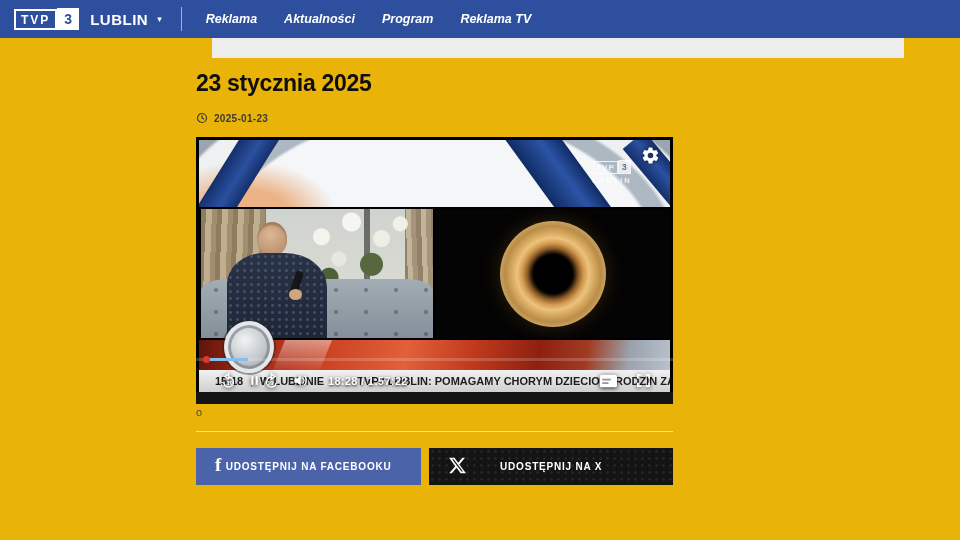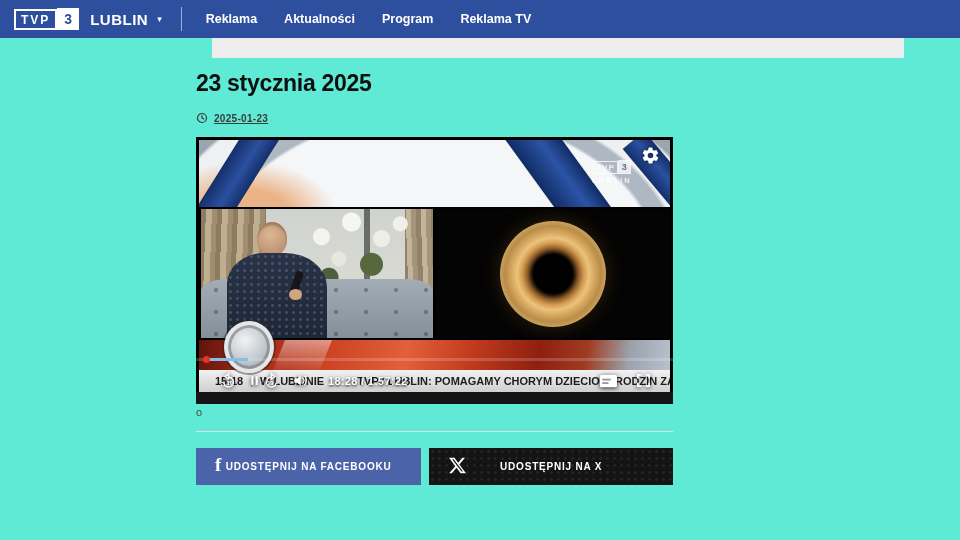--- a/index.html
+++ b/index.html
@@ -1,34 +1,34 @@
 <!DOCTYPE html>
 <html><head>
 <meta charset="utf-8">
 <style>
   * { box-sizing: border-box; margin: 0; padding: 0; }
   html,body { width:960px; height:540px; background:#fff; font-family:"Liberation Sans", sans-serif; overflow:hidden; }
-  .page { position:relative; width:960px; height:540px; background:#5eead4;padding-left:23px; }
+  .page { position:relative; width:960px; height:540px; background:#eab308;padding-left:23px; }
 
   
   header { position:absolute; left:0; top:0; width:960px; height:38px; background:#2d4f9e; display:flex; align-items:center; padding-left:14px; }
   .brand { display:flex; align-items:center; cursor:pointer; }
   .logo-tvp { border:2px solid #fff; color:#fff; font-weight:bold; font-size:12px; letter-spacing:2px; padding:2px 5px 1px 5px; line-height:14px; }
   .logo-3 { background:#fff; color:#2d4f9e; font-weight:bold; font-size:14px; padding:1px 5px 0 5px; line-height:17px; border:2px solid #fff; }
   .region { color:#fff; font-weight:bold; font-size:15px; letter-spacing:.5px; margin-left:11px; }
   .caret { color:#fff; font-size:9px; margin-left:9px; }
   .vdiv { width:1px; height:24px; background:rgba(255,255,255,.55); margin:0 24px 0 19px; }
-  nav { display:flex; gap:27px; }
+  nav { display:flex; gap:27px;font-style:italic; }
   nav a { color:#fff; font-size:12.5px; font-weight:bold; text-decoration:none; cursor:pointer; }
 
   .subband { position:absolute; left:212px; top:38px; width:692px; height:20px; background:#ededed; }
 
   
   .title { position:absolute; left:196px; top:70px; font-size:23px; font-weight:800; color:#0e0e0e; letter-spacing:-.3px; }
-  .meta { position:absolute; left:196px; top:112px; display:flex; align-items:center; gap:6px; color:#3a3a3a; font-size:10px; font-weight:bold; letter-spacing:.3px;text-decoration:underline; }
+  .meta { position:absolute; left:196px; top:112px; display:flex; align-items:center; gap:6px; color:#3a3a3a; font-size:10px; font-weight:bold; letter-spacing:.3px; }
 
   
   .player { position:absolute; left:196px; top:137px; width:477px; height:267px; background:#000; overflow:hidden; cursor:pointer; }
 
   .scene { position:absolute; left:3px; right:3px; top:3px; height:67px; overflow:hidden;
     background:
       radial-gradient(ellipse 150px 90px at 10% 112%, rgba(232,156,96,.75) 0 28%, transparent 60%),
       radial-gradient(ellipse 430px 300px at 50% 195%, #f4f6f8 0 52%, #aeb8c2 53% 57%, #eef0f2 58% 66%, #9aa5b0 67% 70%, #e6e9ec 71% 79%, #8e99a4 80% 83%, #dde1e5 84% 100%),
       linear-gradient(90deg, #4f9fae 0 6%, #88b3ba 11%, #d9dee2 28%, #eceef0 55%, #dcc6c2 78%, #c99ba0 92%, #b97f8c 100%);
   }

